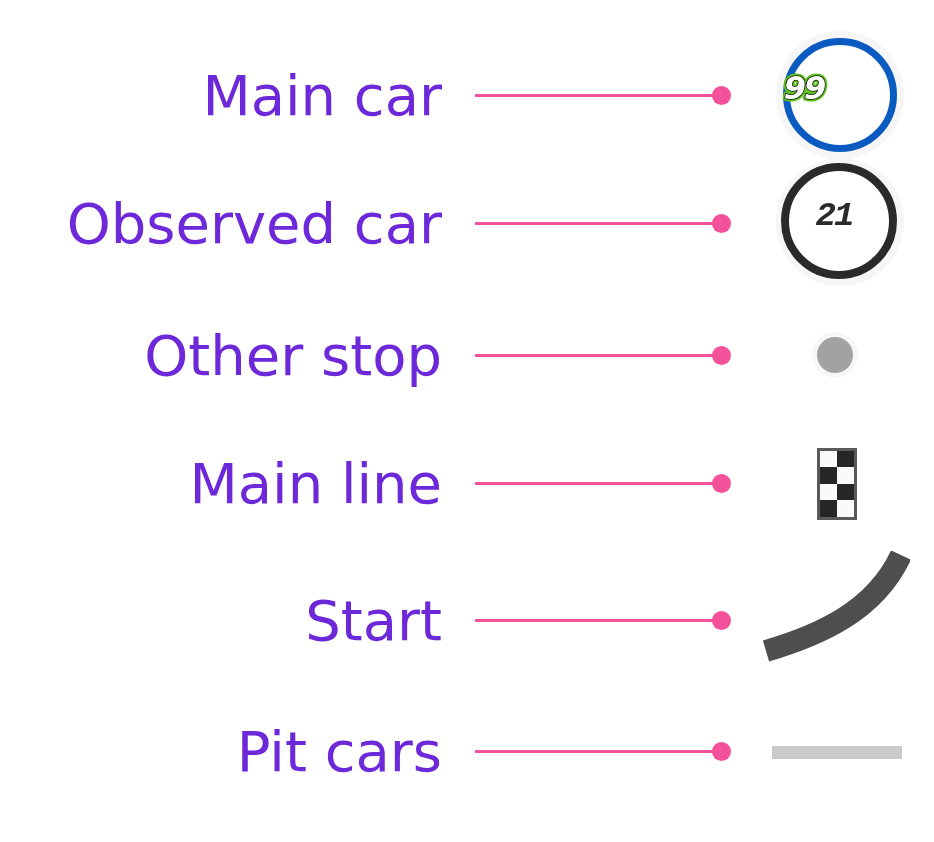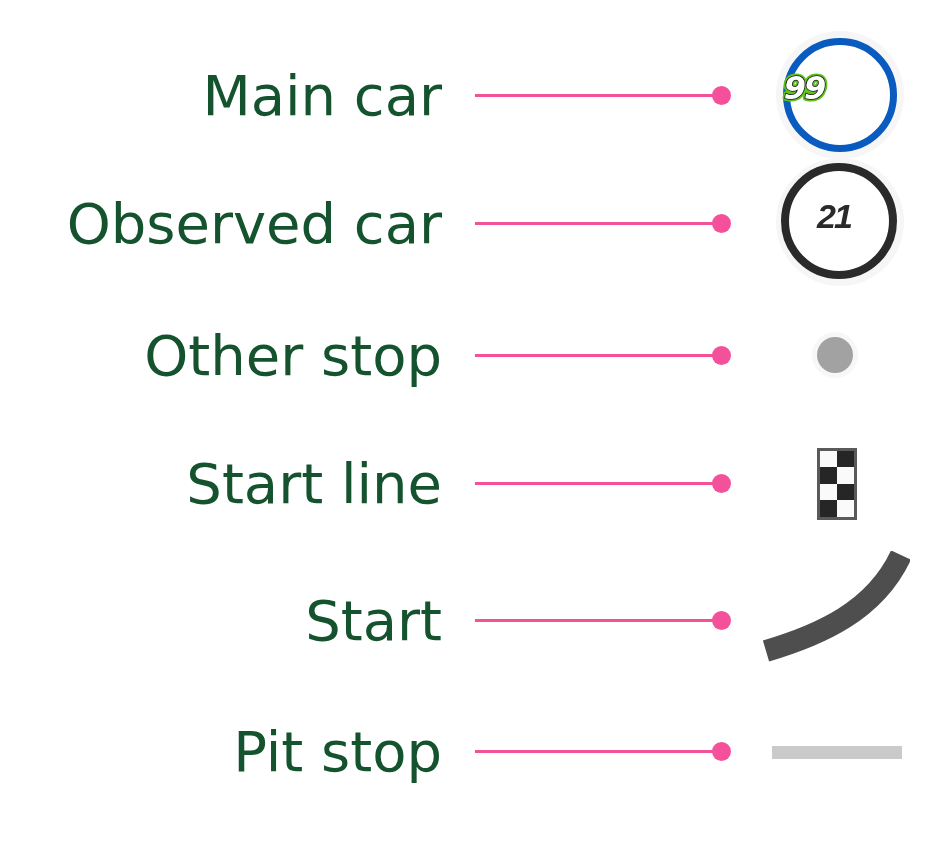--- a/index.html
+++ b/index.html
@@ -1,37 +1,37 @@
 <!DOCTYPE html>
 <html><head>
   <meta charset="utf-8">
   <style>
     html, body { margin: 0; padding: 0; background: #ffffff; }
     body { width: 934px; height: 842px; position: relative; overflow: hidden; font-family: "DejaVu Sans", sans-serif; }
     .row { position: absolute; left: 0; width: 934px; height: 0; }
     .label {
       position: absolute; right: 492px; top: -34px;
-      font-size: 56px; line-height: 68px; color: #14532d; white-space: nowrap;
+      font-size: 56px; line-height: 68px; color: #6d28d9; white-space: nowrap;
       font-family: "DejaVu Sans", sans-serif; letter-spacing: 0px; font-weight: 400;
     }
     .connector { position: absolute; left: 475px; top: -2px; width: 250px; height: 3px; }
     .connector .line { position: absolute; left: 0; top: 0; width: 245px; height: 3px; }
     .connector .dot { position: absolute; left: 237px; top: -8px; width: 19px; height: 19px; border-radius: 50%; }
     .icon { position: absolute; }
 
     
     .main-car { left: 776px; top: -65px; width: 128px; height: 128px; border-radius: 50%; background: #f6f6f6; }
     .main-car .ring { position: absolute; left: 7px; top: 7px; width: 100px; height: 100px; border-radius: 50%; background: #ffffff; border: 7px solid; }
     .main-car .num { position: absolute; left: 0; top: 0; width: 114px; height: 114px; display: flex; align-items: center; justify-content: flex-start; }
 
     
     .obs-car { left: 776px; top: -66px; width: 128px; height: 128px; border-radius: 50%; background: #f6f6f6; }
     .obs-car .ring { position: absolute; left: 5px; top: 5px; width: 100px; height: 100px; border-radius: 50%; background: #ffffff; border: 8px solid; }
     .obs-car .num { position: absolute; left: 0; top: 0; width: 116px; height: 116px; display: flex; align-items: center; justify-content: center;
-      font-family: Liberation Sans, sans-serif; font-weight: 900; font-style: italic; font-size: 34px; letter-spacing: -2px; }
+      font-family: Liberation Mono, monospace; font-weight: 900; font-style: italic; font-size: 34px; letter-spacing: -2px; }
 
     
     .other-car { left: 812px; top: -24px; width: 46px; height: 46px; border-radius: 50%; background: #f7f7f7; }
     .other-car .inner { position: absolute; left: 5px; top: 5px; width: 36px; height: 36px; border-radius: 50%; }
 
     
     .start-line { left: 817px; top: -36px; width: 40px; height: 72px; }
 
     
     .track { left: 760px; top: -70px; width: 150px; height: 115px; }
@@ -78,21 +78,21 @@
     <div class="connector">
       <div class="line conn-color" style="background: rgb(244, 81, 154);"></div>
       <div class="dot conn-color" style="background: rgb(244, 81, 154);"></div>
     </div>
     <div class="icon other-car">
       <div class="inner" id="otherDot" style="background: rgb(162, 162, 162);"></div>
     </div>
   </div>
 
   <div class="row" style="top:484px;">
-    <span class="label">Start line</span>
+    <span class="label">Main line</span>
     <div class="connector">
       <div class="line conn-color" style="background: rgb(244, 81, 154);"></div>
       <div class="dot conn-color" style="background: rgb(244, 81, 154);"></div>
     </div>
     <svg class="icon start-line" viewBox="0 0 40 72">
       <rect id="flagBorder" x="0" y="0" width="40" height="72" fill="#5a5a5a"></rect>
       <rect class="flag-light" x="3" y="3" width="17" height="16" fill="#fafafa"></rect>
       <rect class="flag-dark" x="20" y="3" width="17" height="16" fill="#262626"></rect>
       <rect class="flag-dark" x="3" y="19" width="17" height="17" fill="#262626"></rect>
       <rect class="flag-light" x="20" y="19" width="17" height="17" fill="#fafafa"></rect>
@@ -108,21 +108,21 @@
     <div class="connector">
       <div class="line conn-color" style="background: rgb(244, 81, 154);"></div>
       <div class="dot conn-color" style="background: rgb(244, 81, 154);"></div>
     </div>
     <svg class="icon track" viewBox="0 0 150 115">
       <path id="trackPath" d="M6 100 C 60 84, 115 60, 141 4" fill="none" stroke-width="22" stroke-linecap="butt" stroke="#4e4e4e"></path>
     </svg>
   </div>
 
   <div class="row" style="top:752px;">
-    <span class="label">Pit stop</span>
+    <span class="label">Pit cars</span>
     <div class="connector">
       <div class="line conn-color" style="background: rgb(244, 81, 154);"></div>
       <div class="dot conn-color" style="background: rgb(244, 81, 154);"></div>
     </div>
     <div class="icon pit" id="pitBar" style="background: rgb(203, 202, 202);"></div>
   </div>
 
 </div>
 
 </body></html>

